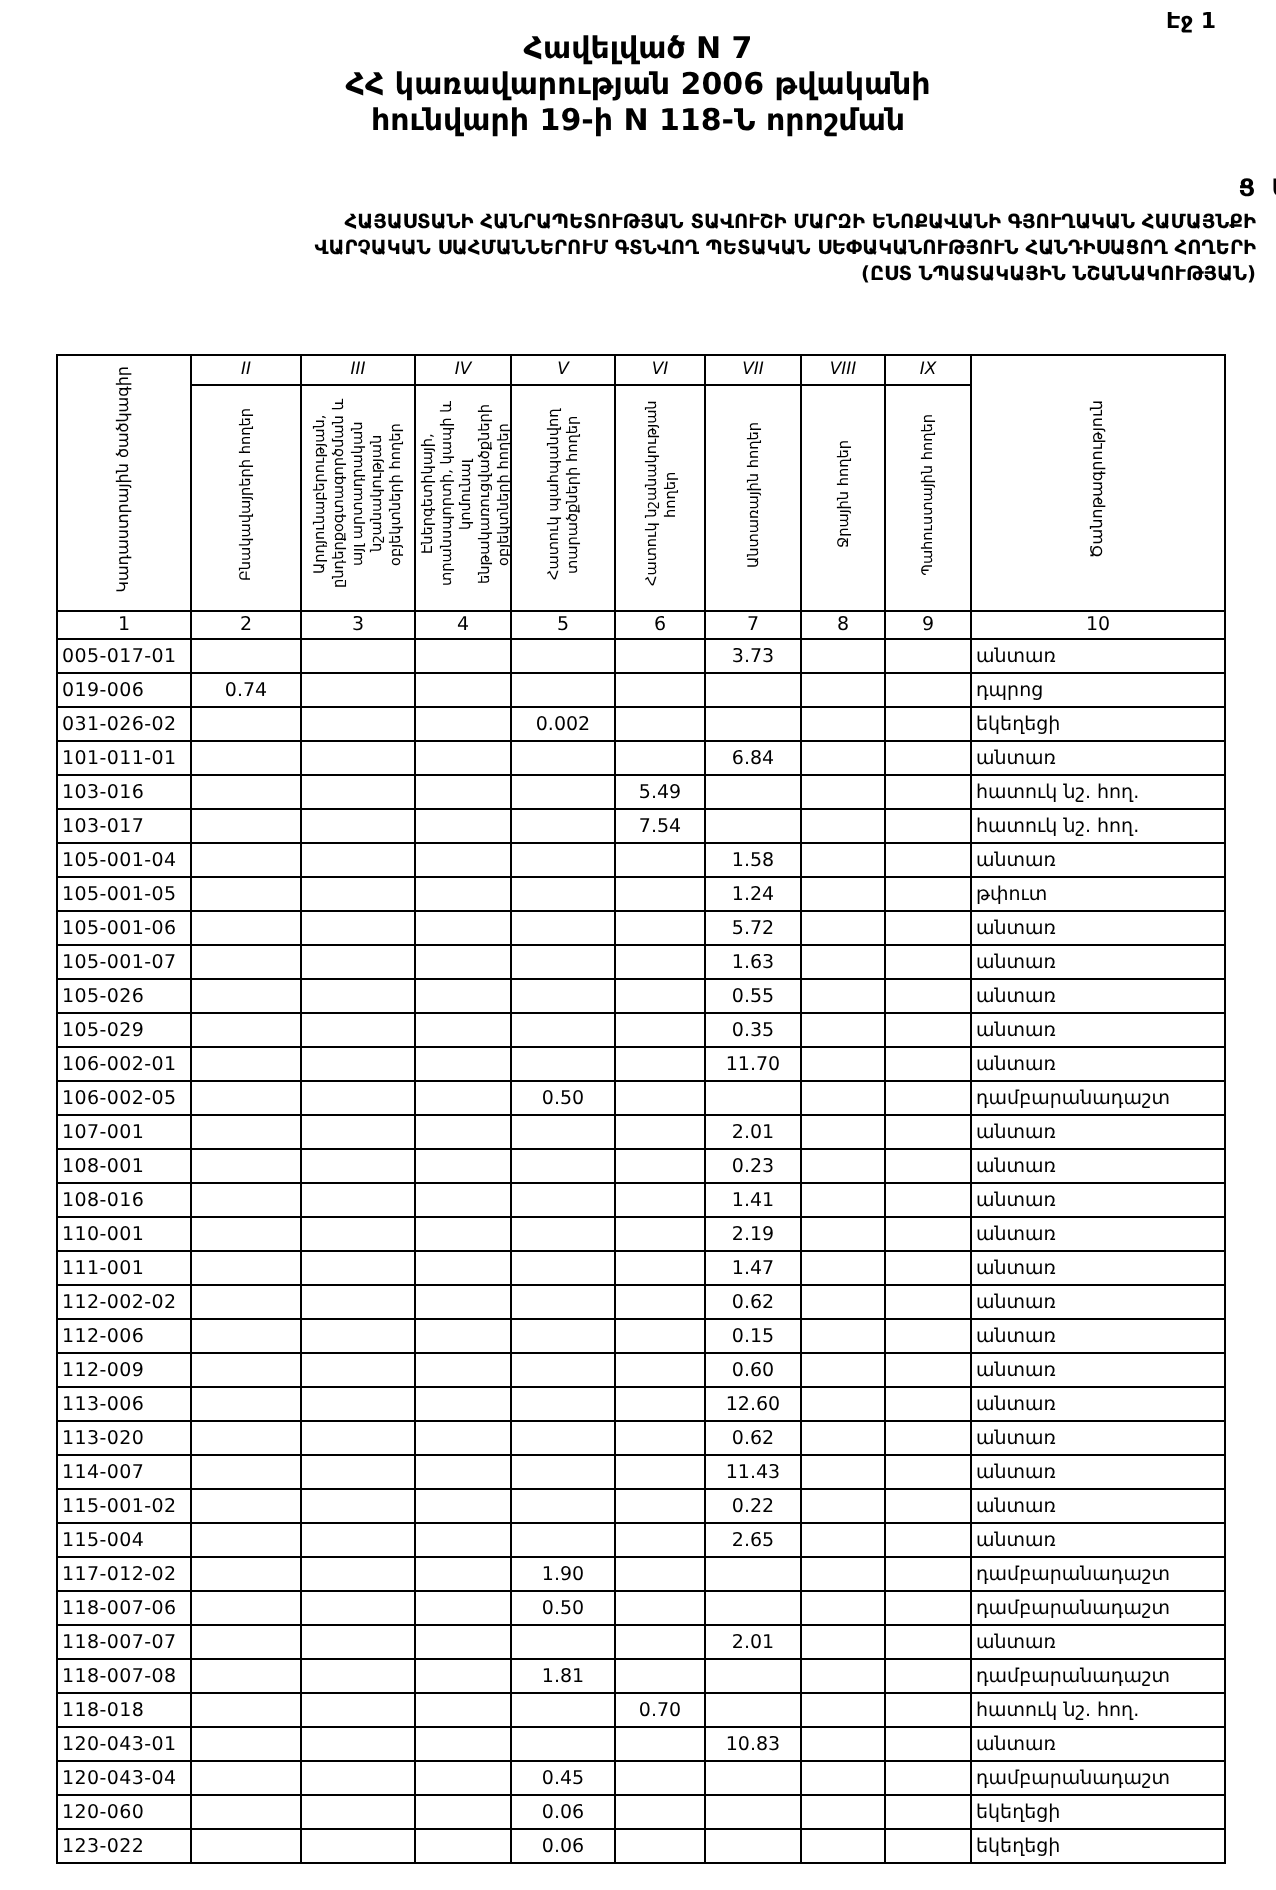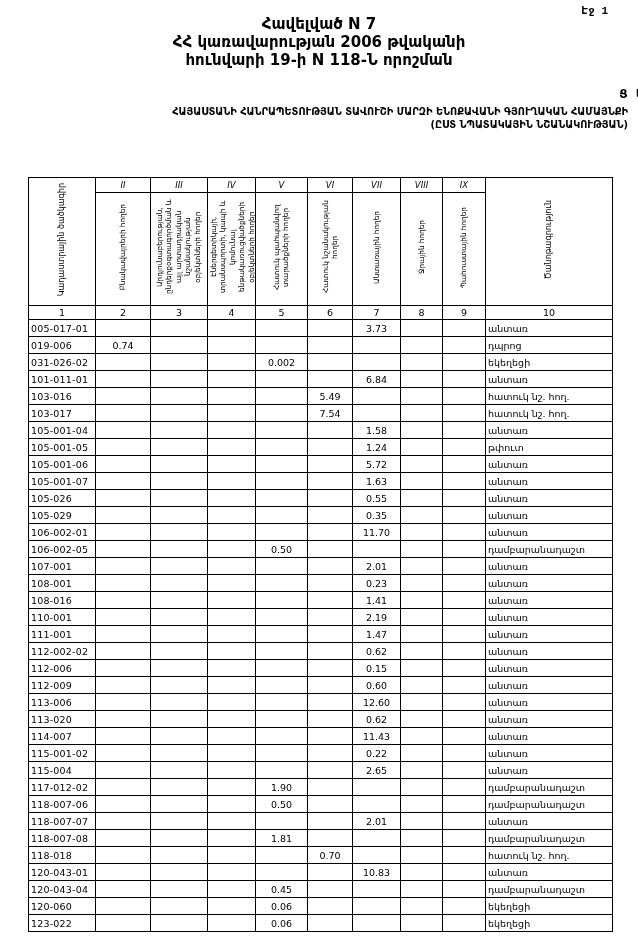--- a/index.html
+++ b/index.html
@@ -10,21 +10,21 @@
     color: #000;
   }
   .doc {
     position: relative;
     width: 638px; height: 945px;
     background: #ffffff;
     overflow: hidden;
   }
   .page-label {
     position: absolute; top: 4px; right: 30px;
-    font-size: 11px; font-weight: bold; font-family: Liberation Mono, monospace;
+    font-size: 11px; font-weight: bold;
   }
   .appendix {
     position: absolute; top: 15px; left: 0; width: 100%;
     text-align: center; font-size: 15px; font-weight: bold; line-height: 1.2;
   }
   .doc-title {
     position: absolute; top: 87px; left: 0; width: 100%;
     text-align: right; font-size: 12px; font-weight: bold; letter-spacing: 2px; margin-left: 43px;
   }
   .doc-subtitle {
@@ -64,20 +64,21 @@
   <div class="appendix">
     <div>Հավելված N 7</div>
     <div>ՀՀ կառավարության 2006 թվականի</div>
     <div>հունվարի 19-ի N 118-Ն որոշման</div>
   </div>
 
   <div class="doc-title">Ց Ա Ն Կ</div>
 
   <div class="doc-subtitle">
     <div>ՀԱՅԱՍՏԱՆԻ ՀԱՆՐԱՊԵՏՈՒԹՅԱՆ ՏԱՎՈՒՇԻ ՄԱՐԶԻ ԵՆՈՔԱՎԱՆԻ ԳՅՈՒՂԱԿԱՆ ՀԱՄԱՅՆՔԻ</div>
+    <div>ՎԱՐՉԱԿԱՆ ՍԱՀՄԱՆՆԵՐՈՒՄ ԳՏՆՎՈՂ ՊԵՏԱԿԱՆ ՍԵՓԱԿԱՆՈՒԹՅՈՒՆ ՀԱՆԴԻՍԱՑՈՂ ՀՈՂԵՐԻ</div>
     <div>(ԸՍՏ ՆՊԱՏԱԿԱՅԻՆ ՆՇԱՆԱԿՈՒԹՅԱՆ)</div>
   </div>
 
   <table class="land">
     <colgroup>
       <col style="width:67px">
         <col style="width:55px">
         <col style="width:57px">
       <col style="width:48px">
         <col style="width:52px">

